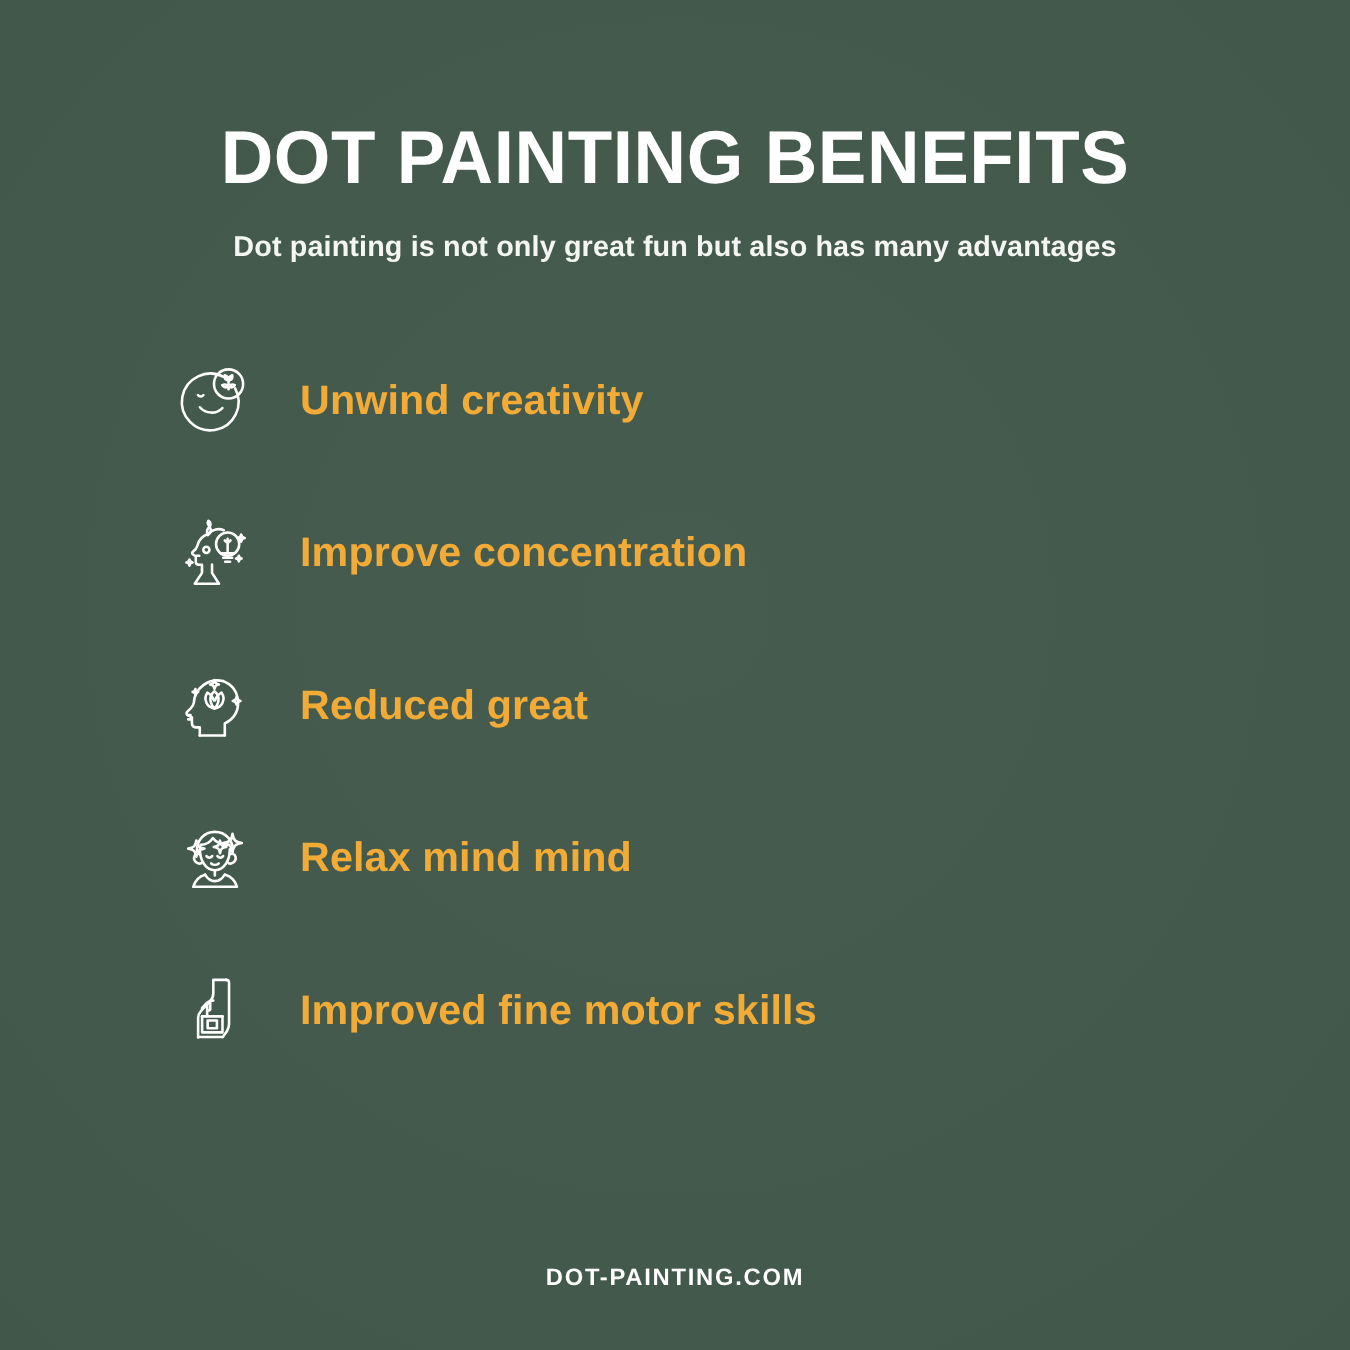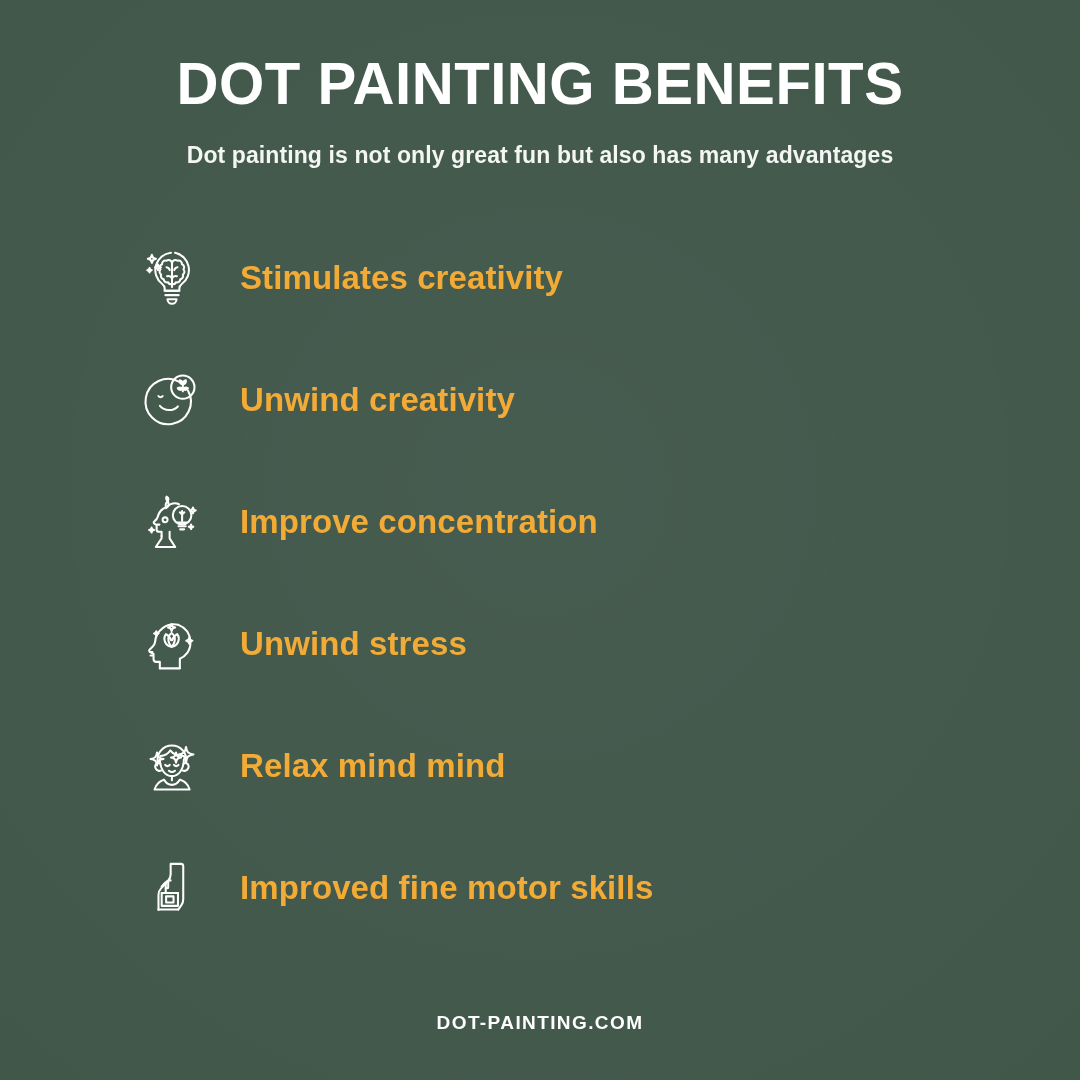--- a/index.html
+++ b/index.html
@@ -28,20 +28,21 @@
     display: flex;
     flex-direction: column;
     align-items: center;
   }
 
   
   .header {
     width: 100%;
     text-align: center;
     padding-top: 52px;
+    margin-top: 42px;
   }
   .title {
     margin: 0;
     color: #ffffff;
     font-family: "Liberation Sans Narrow", "Liberation Sans", sans-serif;
     font-size: 60px;
     font-weight: 700;
     letter-spacing: 0.5px;
     line-height: 1.05;
     transform: scaleX(0.97);
@@ -117,38 +118,20 @@
 
 <div id="poster">
 
   <div class="header">
     <h1 class="title">DOT PAINTING BENEFITS</h1>
     <p class="subtitle">Dot painting is not only great fun but also has many advantages</p>
   </div>
 
   <div class="benefits">
 
-    <div class="benefit-row">
-      <span class="benefit-icon">
-        <svg viewBox="0 0 64 64" fill="none" stroke="#ffffff" stroke-width="2" stroke-linecap="round" stroke-linejoin="round">
-          <path d="M35 8.5a17 17 0 0 1 6.5 30.3c-1.6 1.2-2.4 2.6-2.4 4.3v2.2H24.9v-2.2c0-1.7-.8-3.1-2.4-4.3A17 17 0 0 1 31 8.4"></path>
-          <path d="M24.9 45.3h14.2"></path>
-          <path d="M25.6 49.6h12.8"></path>
-          <path d="M27.6 53.6h8.8a4.4 4.4 0 0 1-8.8 0z"></path>
-          <path d="M32 17.2v24.6"></path>
-          <path d="M32 18.6a3.3 3.3 0 0 0-5.4-2.3 3.1 3.1 0 0 0-4.2 3.3 3.2 3.2 0 0 0-1.5 5 3.2 3.2 0 0 0 .6 5 3.2 3.2 0 0 0 2.4 4.5 3.3 3.3 0 0 0 4.3 3 3.2 3.2 0 0 0 3.8 1.8"></path>
-          <path d="M32 18.6a3.3 3.3 0 0 1 5.4-2.3 3.1 3.1 0 0 1 4.2 3.3 3.2 3.2 0 0 1 1.5 5 3.2 3.2 0 0 1-.6 5 3.2 3.2 0 0 1-2.4 4.5 3.3 3.3 0 0 1-4.3 3 3.2 3.2 0 0 1-3.8 1.8"></path>
-          <path d="M26.7 22.5c1.6.2 2.8 1.3 3.1 2.8M37.3 22.5c-1.6.2-2.8 1.3-3.1 2.8M27.2 31.3c1.5-.5 3.2 0 4 1.1M36.8 31.3c-1.5-.5-3.2 0-4 1.1"></path>
-          <path d="M12.5 10.5c.35 2.6 1.3 3.55 3.9 3.9-2.6.35-3.55 1.3-3.9 3.9-.35-2.6-1.3-3.55-3.9-3.9 2.6-.35 3.55-1.3 3.9-3.9z"></path>
-          <path d="M18.4 19.8c.25 1.85.92 2.52 2.77 2.77-1.85.25-2.52.92-2.77 2.77-.25-1.85-.92-2.52-2.77-2.77 1.85-.25 2.52-.92 2.77-2.77z"></path>
-          <path d="M10.2 23.2c.2 1.45.72 1.97 2.17 2.17-1.45.2-1.97.72-2.17 2.17-.2-1.45-.72-1.97-2.17-2.17 1.45-.2 1.97-.72 2.17-2.17z"></path>
-        </svg>
-      </span>
-      <span class="benefit-label">Stimulates creativity</span>
-    </div>
 
     <div class="benefit-row">
       <span class="benefit-icon">
         <svg viewBox="0 0 64 64" fill="none" stroke="#ffffff" stroke-width="2" stroke-linecap="round" stroke-linejoin="round">
           <path d="M47.6 23.9a22 22 0 1 1-8.5-8.6"></path>
           <circle cx="42.5" cy="20.5" r="11.3"></circle>
           <path d="M42.5 24.6v-8.9"></path>
           <path d="M42.5 17.9c0-2.1 1.2-3.6 2.9-4.1.3 2.1-.8 3.8-2.9 4.1zM42.5 17.9c0-2.1-1.2-3.6-2.9-4.1-.3 2.1.8 3.8 2.9 4.1z"></path>
           <path d="M42.5 22.3c1.5-1.4 3.4-1.6 4.9-.8-1 1.8-3 2.3-4.9.8zM42.5 22.3c-1.5-1.4-3.4-1.6-4.9-.8 1 1.8 3 2.3 4.9.8z"></path>
           <path d="M18.8 29.1c1.1 1.6 3.1 1.6 4.2 0"></path>
@@ -187,21 +170,21 @@
           <path d="M38.2 14.4c6.9 2.7 11.3 8.6 11.7 16.4.4 8.7-5.3 14.4-10.3 16.4v9.3"></path>
           <path d="M20.2 56.6h19.4"></path>
           <path d="M31.6 22.3c2.6 2.1 3.6 5.2 2.9 8.3-.5 2.2-1.8 3.9-2.9 5-1.1-1.1-2.4-2.8-2.9-5-.7-3.1.3-6.2 2.9-8.3z"></path>
           <path d="M31.6 35.6c-2.5-.3-5-1.8-6.2-4.3-1.2-2.6-.9-5.6.7-7.9 2.4 1.3 4.3 3.4 5 6"></path>
           <path d="M31.6 35.6c2.5-.3 5-1.8 6.2-4.3 1.2-2.6.9-5.6-.7-7.9-2.4 1.3-4.3 3.4-5 6"></path>
           <path d="M31.6 13.6c.3 2.3 1.15 3.15 3.45 3.45-2.3.3-3.15 1.15-3.45 3.45-.3-2.3-1.15-3.15-3.45-3.45 2.3-.3 3.15-1.15 3.45-3.45z"></path>
           <path d="M48.8 26.8c.27 2 1 2.73 3 3-2 .27-2.73 1-3 3-.27-2-1-2.73-3-3 2-.27 2.73-1 3-3z"></path>
           <path d="M16.8 20.6c.2 1.45.72 1.97 2.17 2.17-1.45.2-1.97.72-2.17 2.17-.2-1.45-.72-1.97-2.17-2.17 1.45-.2 1.97-.72 2.17-2.17z"></path>
         </svg>
       </span>
-      <span class="benefit-label">Unwind stress</span>
+      <span class="benefit-label">Reduced great</span>
     </div>
 
     <div class="benefit-row">
       <span class="benefit-icon">
         <svg viewBox="0 0 64 64" fill="none" stroke="#ffffff" stroke-width="2" stroke-linecap="round" stroke-linejoin="round">
           <path d="M18 28.3c-.6-8.3 5.5-15.2 13.9-15.2s14.5 6.9 13.9 15.2"></path>
           <path d="M20.3 26.5c0 9.1 4.6 16.3 11.6 16.3s11.6-7.2 11.6-16.3"></path>
           <path d="M20.4 30.6c-1.8-1.1-3.9-.4-4.5 1.6-.7 2.2.6 4.6 2.9 5.3.9.3 1.8.2 2.5-.1"></path>
           <path d="M43.4 30.6c1.8-1.1 3.9-.4 4.5 1.6.7 2.2-.6 4.6-2.9 5.3-.9.3-1.8.2-2.5-.1"></path>
           <path d="M25.4 31.9c1.2 1.6 3.2 1.6 4.4 0M33.9 31.9c1.2 1.6 3.2 1.6 4.4 0"></path>

